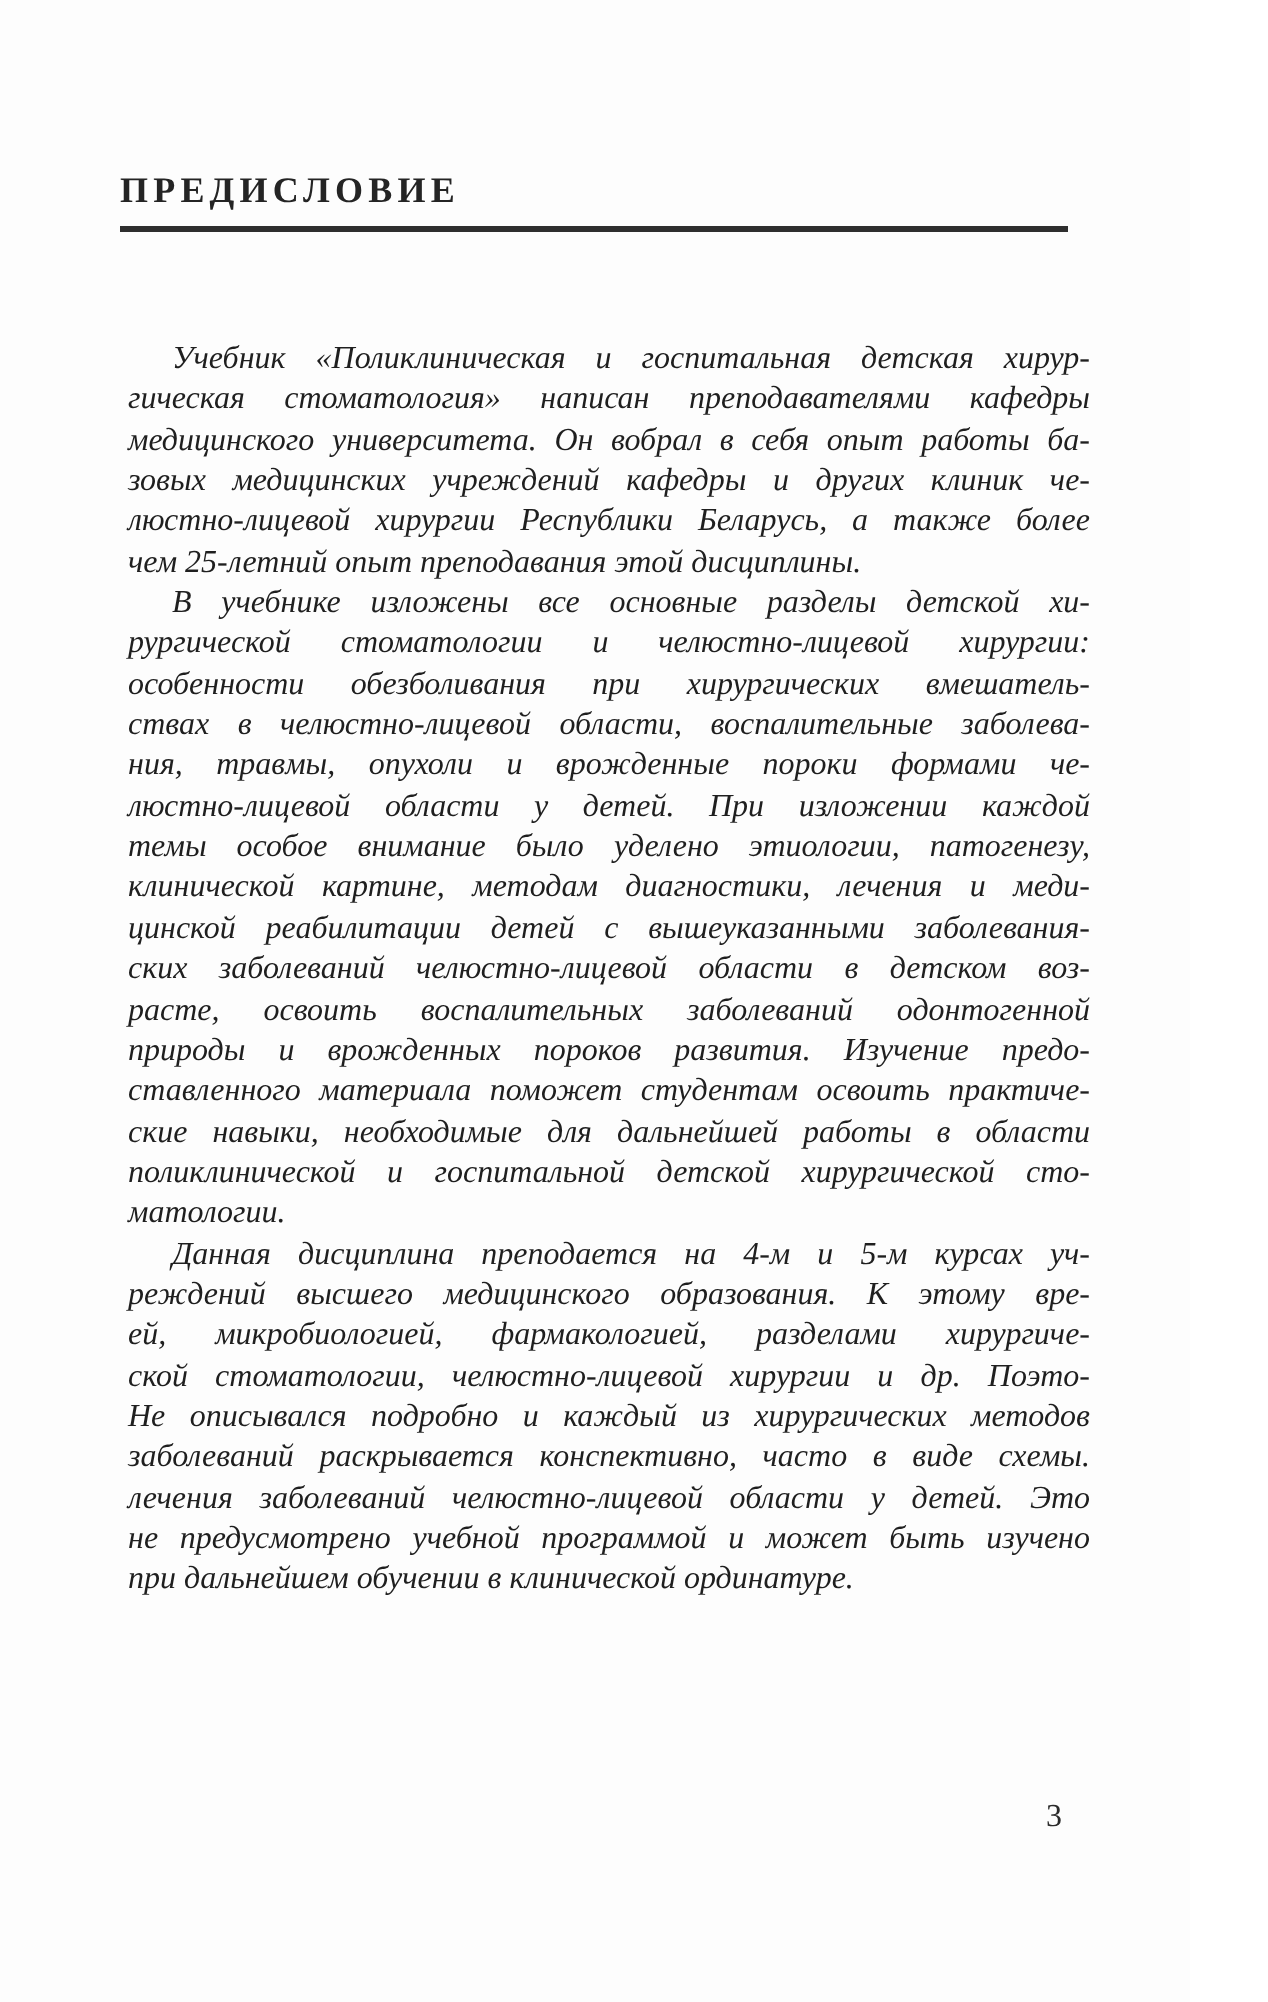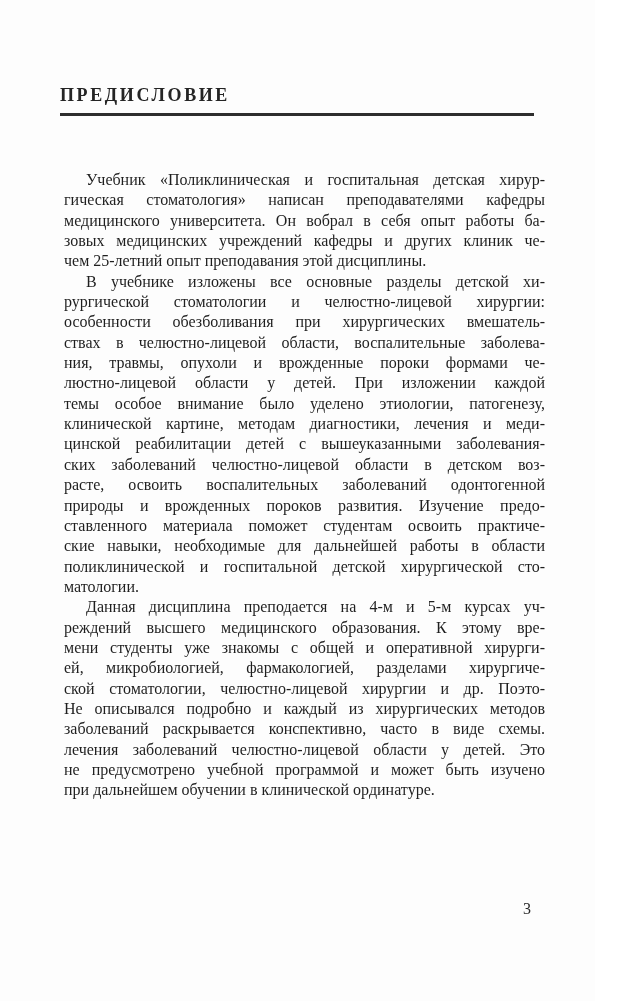--- a/index.html
+++ b/index.html
@@ -37,20 +37,21 @@
     background: #2e2e2e;
     width: 100%;
   }
   .body-text {
     position: absolute;
     top: 170px;
     left: 64px;
     width: 481px;
     font-size: 16px;
     line-height: 20.35px;
+    font-style: italic;
   }
   .paragraph {
     margin: 0;
   }
   .line {
     text-align: justify;
     text-align-last: justify;
     white-space: normal;
   }
   .line.first {
@@ -76,20 +77,21 @@
     <h1 class="page-title">ПРЕДИСЛОВИЕ</h1>
     <div class="heading-rule"></div>
   </header>
 
   <main class="body-text">
       <div class="paragraph">
         <div class="line first">Учебник «Поликлиническая и госпитальная детская хирур-</div>
         <div class="line">гическая стоматология» написан преподавателями кафедры</div>
         <div class="line">медицинского университета. Он вобрал в себя опыт работы ба-</div>
         <div class="line">зовых медицинских учреждений кафедры и других клиник че-</div>
+        <div class="line">люстно-лицевой хирургии Республики Беларусь, а также более</div>
         <div class="line last">чем 25-летний опыт преподавания этой дисциплины.</div>
       </div>
       <div class="paragraph">
         <div class="line first">В учебнике изложены все основные разделы детской хи-</div>
         <div class="line">рургической стоматологии и челюстно-лицевой хирургии:</div>
         <div class="line">особенности обезболивания при хирургических вмешатель-</div>
         <div class="line">ствах в челюстно-лицевой области, воспалительные заболева-</div>
         <div class="line">ния, травмы, опухоли и врожденные пороки формами че-</div>
         <div class="line">люстно-лицевой области у детей. При изложении каждой</div>
         <div class="line">темы особое внимание было уделено этиологии, патогенезу,</div>
@@ -99,21 +101,20 @@
         <div class="line">расте, освоить воспалительных заболеваний одонтогенной</div>
         <div class="line">природы и врожденных пороков развития. Изучение предо-</div>
         <div class="line">ставленного материала поможет студентам освоить практиче-</div>
         <div class="line">ские навыки, необходимые для дальнейшей работы в области</div>
         <div class="line">поликлинической и госпитальной детской хирургической сто-</div>
         <div class="line last">матологии.</div>
       </div>
       <div class="paragraph">
         <div class="line first">Данная дисциплина преподается на 4-м и 5-м курсах уч-</div>
         <div class="line">реждений высшего медицинского образования. К этому вре-</div>
-        <div class="line">мени студенты уже знакомы с общей и оперативной хирурги-</div>
         <div class="line">ей, микробиологией, фармакологией, разделами хирургиче-</div>
         <div class="line">ской стоматологии, челюстно-лицевой хирургии и др. Поэто-</div>
         <div class="line">Не описывался подробно и каждый из хирургических методов</div>
         <div class="line">заболеваний раскрывается конспективно, часто в виде схемы.</div>
         <div class="line">лечения заболеваний челюстно-лицевой области у детей. Это</div>
         <div class="line">не предусмотрено учебной программой и может быть изучено</div>
         <div class="line last">при дальнейшем обучении в клинической ординатуре.</div>
       </div>
     </main>
 

